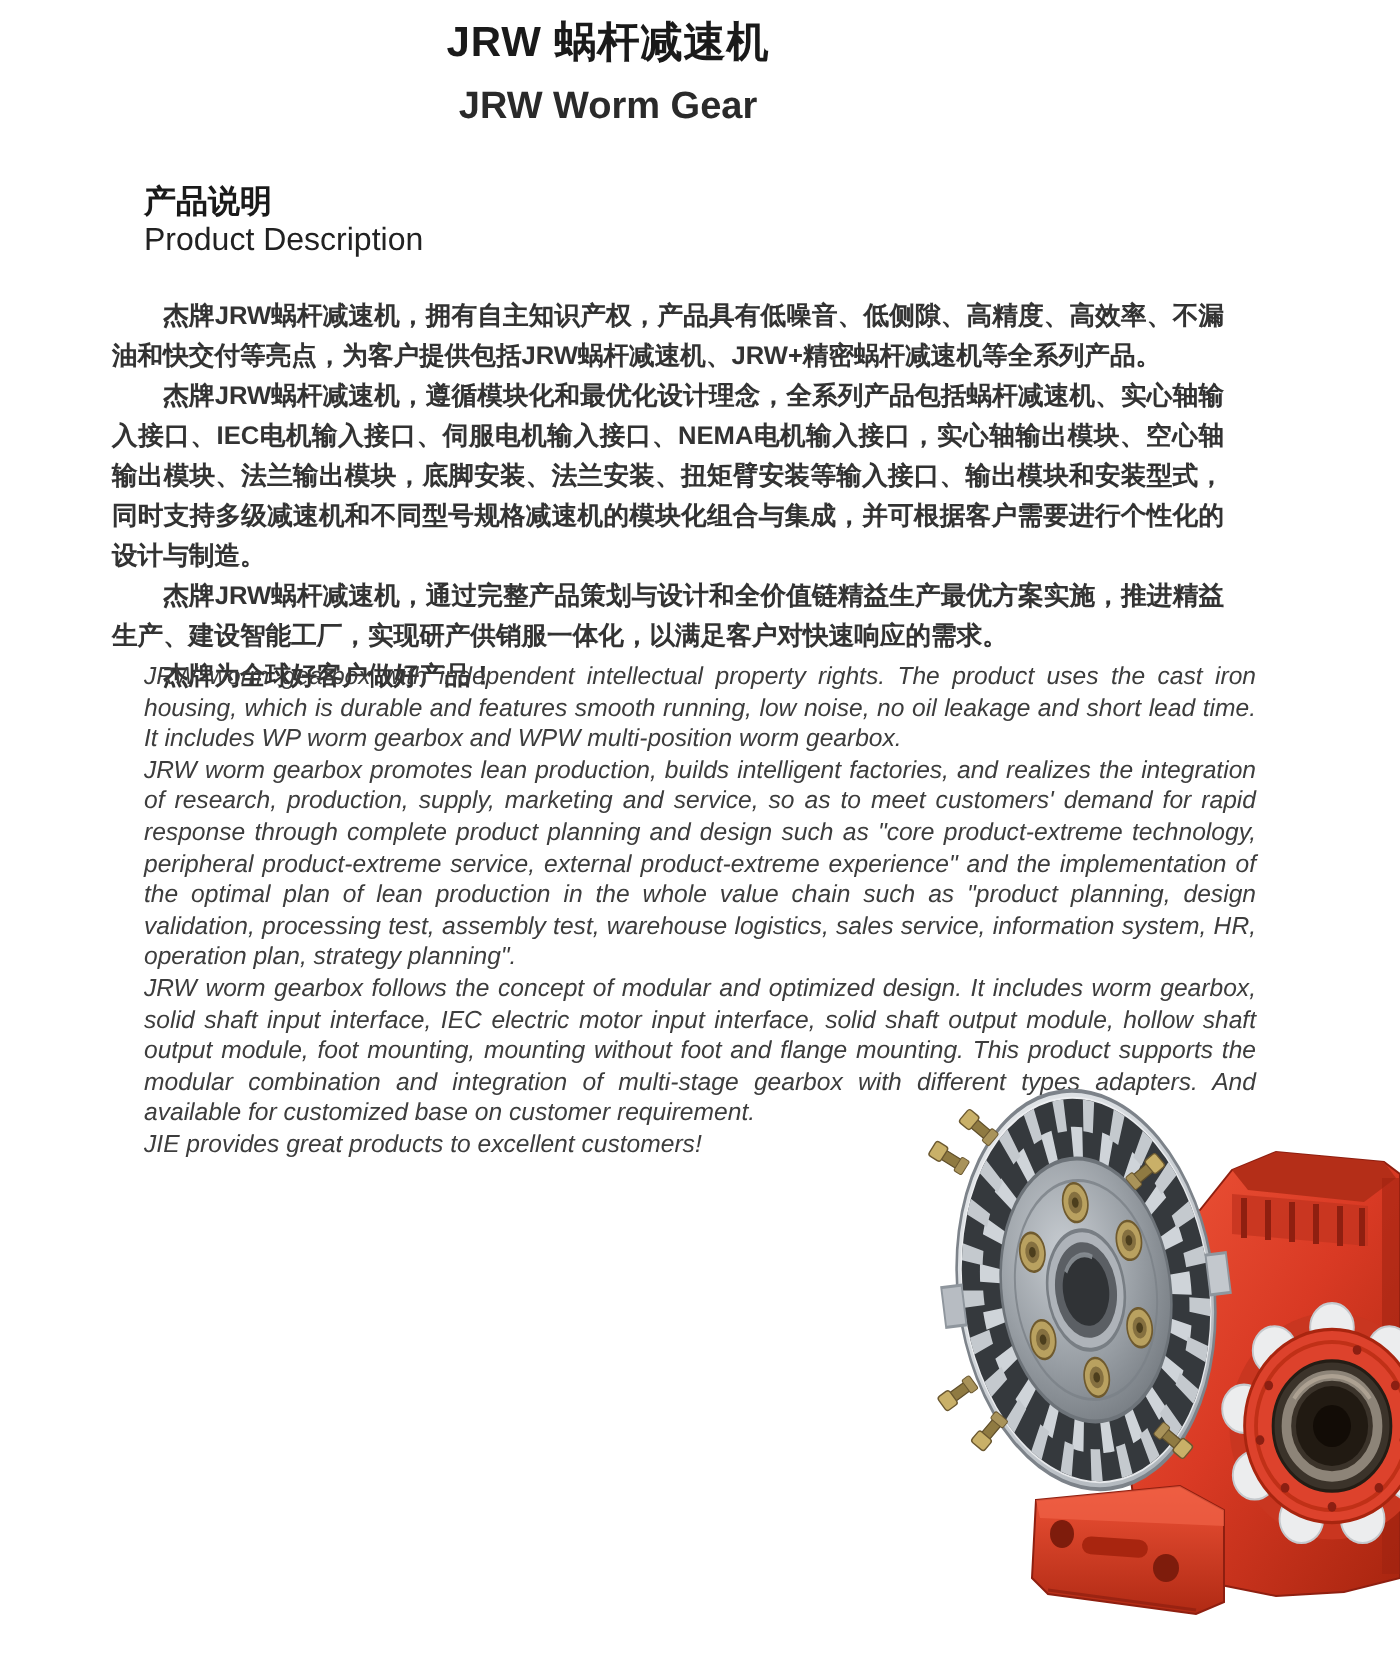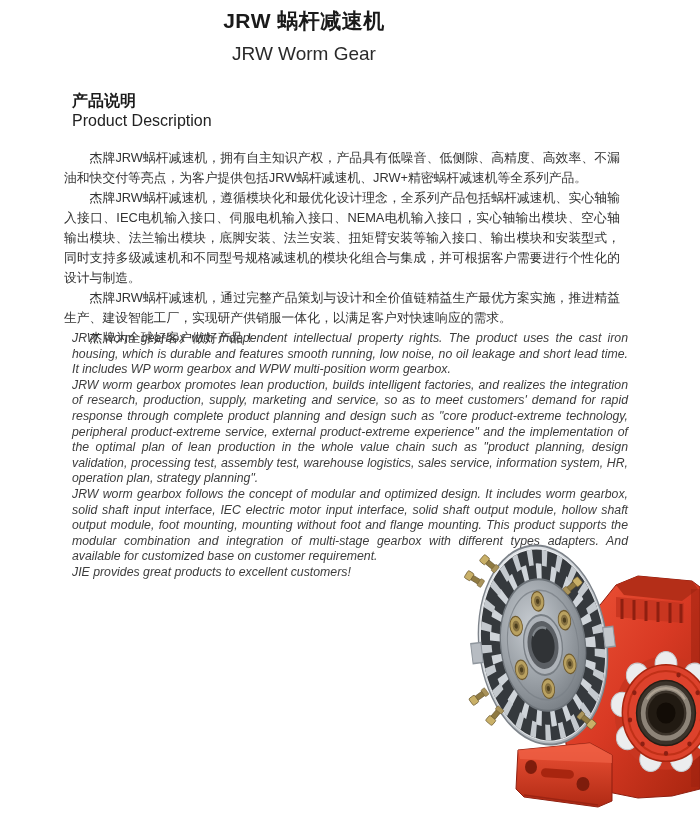--- a/index.html
+++ b/index.html
@@ -7,28 +7,29 @@
     position: relative;
     width: 700px;
     height: 835px;
     background: #ffffff;
     overflow: hidden;
     font-family: "Liberation Sans", sans-serif;
     color: #1c1c1c;
   }
   .titles { position: absolute; top: 7px; left: 0; width: 608px; text-align: center; }
   .title-zh { font-size: 21px; font-weight: 700; letter-spacing: 0.5px; color: #1a1a1a; }
-  .title-en { font-size: 19px; font-weight: 400; margin-top: 8px; color: #2a2a2a; }
+  .title-en { font-size: 19px; font-weight: 700; margin-top: 8px; color: #2a2a2a; }
   .sec-head { position: absolute; left: 72px; top: 91px; }
   .sec-zh { font-size: 16px; font-weight: 700; color: #1a1a1a; }
   .sec-en { font-size: 16px; font-weight: 400; color: #222222; }
   .zh-block {
-    position: absolute; left: 64px; top: 148px; width: 556px;
+    position: absolute; left: 56px; top: 148px; width: 556px;
     font-size: 12.8px; line-height: 20px; color: #333333;
     text-align: justify;
+    font-weight: bold;
   }
   .zh-block p { margin: 0; text-indent: 2em; }
   .en-block {
     position: absolute; left: 72px; top: 331px; width: 556px;
     font-size: 12.3px; line-height: 15.6px; color: #3d3d3d;
     text-align: justify;
   }
   .en-block p { margin: 0; font-style: italic; }
   .photo { position: absolute; left: 440px; top: 543px; width: 260px; height: 272px; }
 </style>

